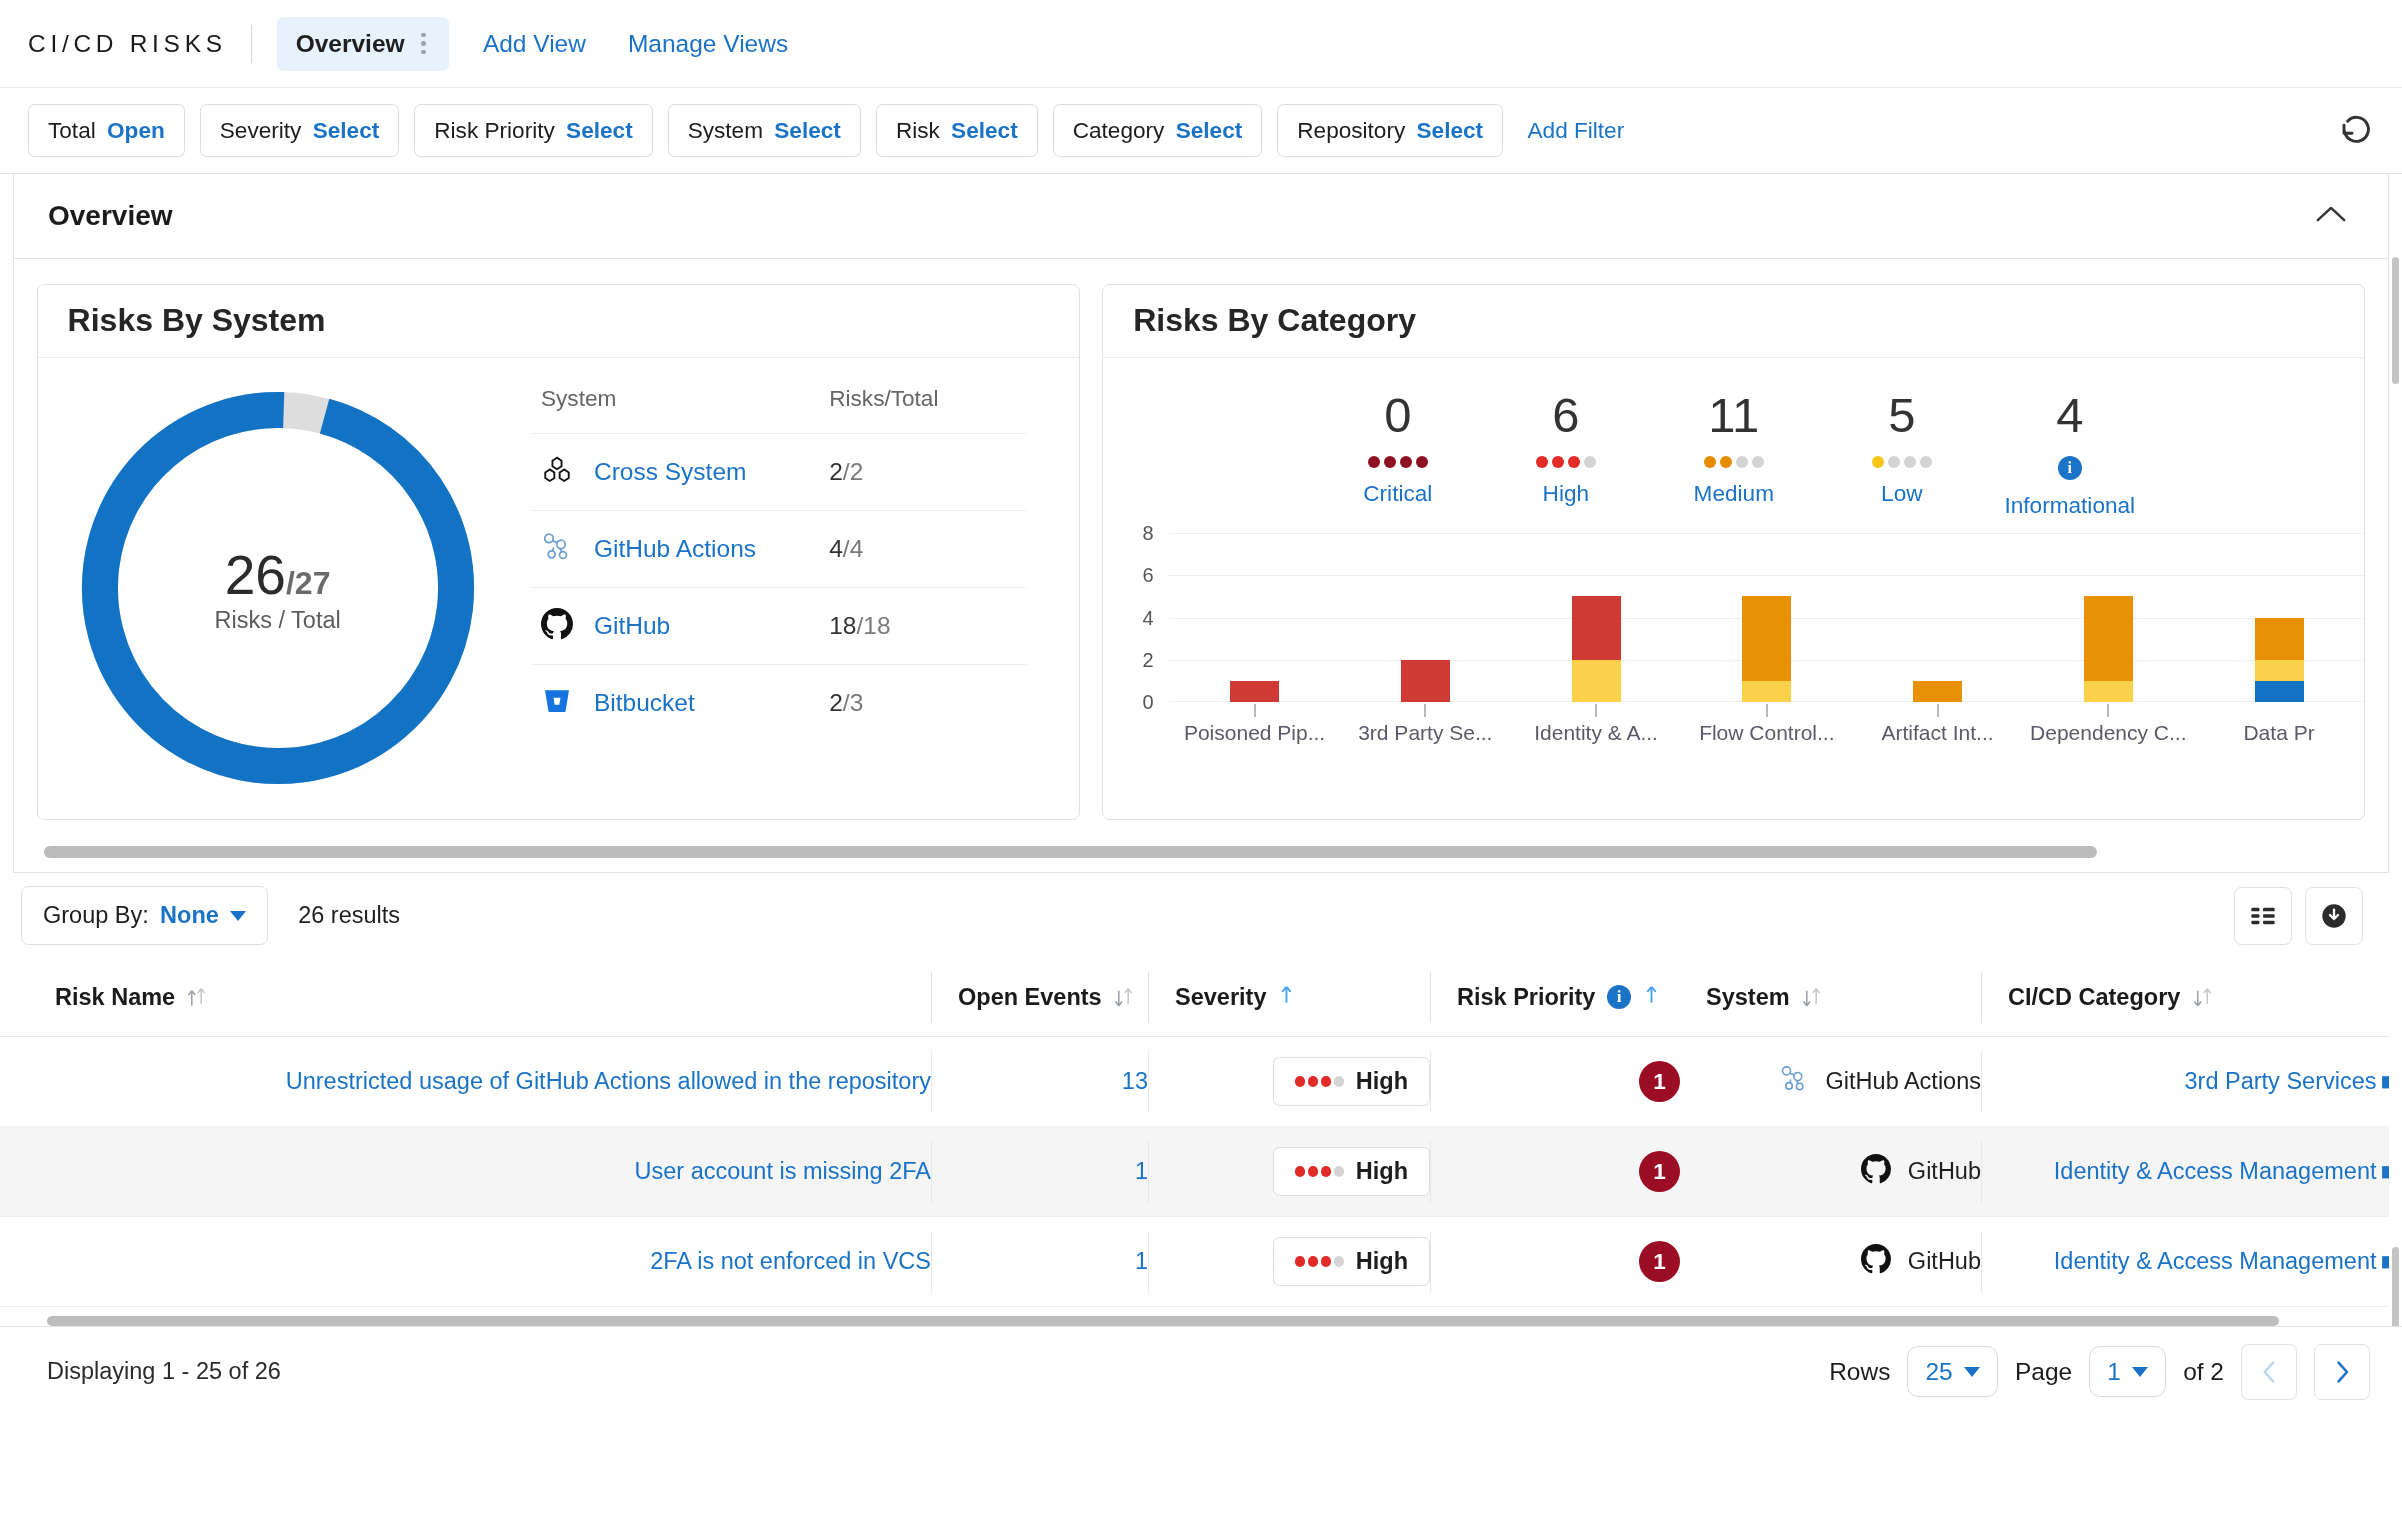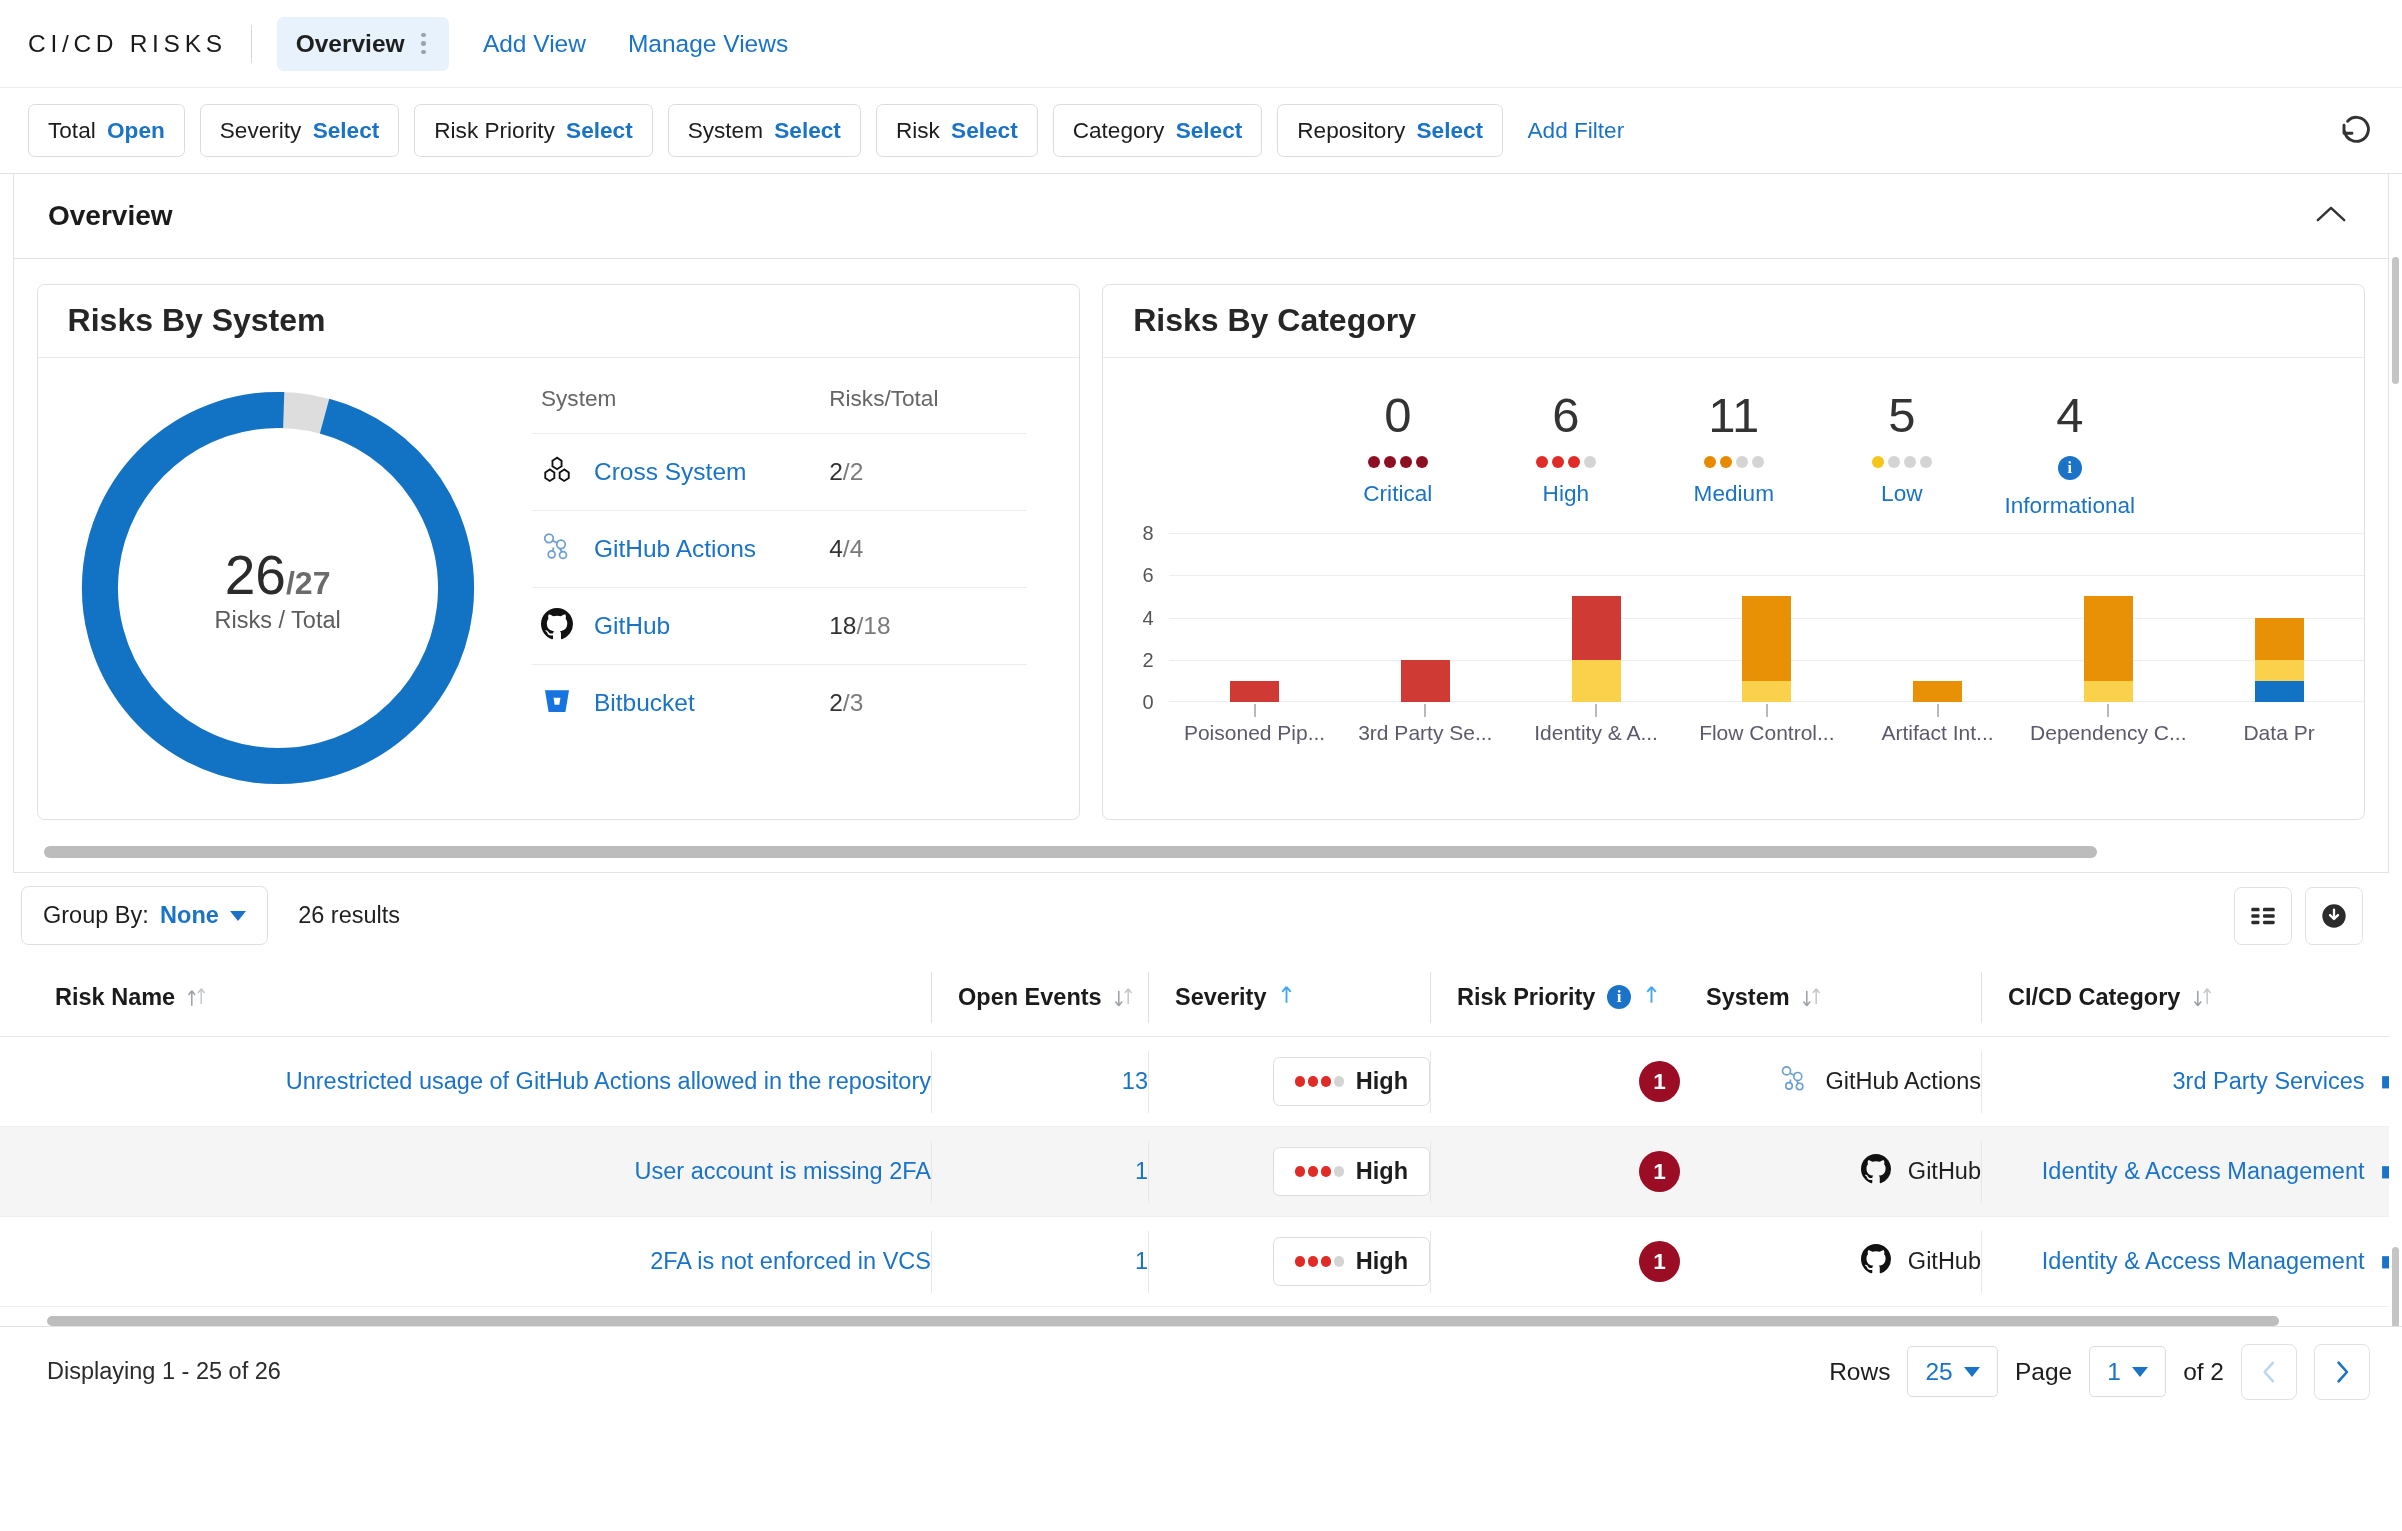--- a/index.html
+++ b/index.html
@@ -179,34 +179,34 @@
     border: 0.9px solid #dcdcdc; border-radius: 6.6px; padding: 10.4px 21px; background: #fff;
   }
   .sev-pill .pd { display: flex; gap: 2.8px; }
   .sev-pill .pd span { width: 10.4px; height: 10.4px; border-radius: 50%; display: block; }
   .sev-pill .pl { font-size: 23.5px; font-weight: 700; color: #1d1d1d; }
   .prio-badge {
     width: 41px; height: 41px; border-radius: 50%; background: #9b0d24; color: #fff;
     display: flex; align-items: center; justify-content: center; font-size: 22.6px; font-weight: 600;
   }
   .sys-cell { display: flex; align-items: center; gap: 17px; font-size: 23.5px; color: #1f1f1f; }
-  .cat-cell { display: flex; align-items: center; gap: 13px; }
+  .cat-cell { display: flex; align-items: center; gap: 1px; }
   .cat-cell a { font-size: 23.5px; color: #1a73c7; text-decoration: none; cursor: pointer; }
 
   
   .footer {
     flex: 0 0 90px; height: 90px; display: flex; align-items: center;
     padding: 0 32px 0 47px; border-top: 0.9px solid #e3e3e3; background: #fff; position: relative;
   }
   .footer .disp { font-size: 23.5px; color: #2b2b2b; }
   .pager { margin-left: auto; display: flex; align-items: center; gap: 17px; }
   .pager .plabel { font-size: 24.5px; color: #1d1d1d; }
   .select-box {
     display: flex; align-items: center; gap: 11.3px; border: 0.9px solid #dcdcdc;
-    border-radius: 5px; padding: 10.4px 17px; cursor: pointer; background: #fff;
+    border-radius: 11px; padding: 10.4px 17px; cursor: pointer; background: #fff;
   }
   .select-box .sv { font-size: 24.5px; color: #1a73c7; }
   .nav-btn {
     width: 56px; height: 56px; border: 0.9px solid #e0e0e0; border-radius: 7.5px; background: #fff;
     display: flex; align-items: center; justify-content: center; cursor: pointer;
   }
   .h-foot-scroll { position: absolute; left: 47px; right: 32px; top: -11.3px; height: 10.4px; }
   .h-foot-scroll .thumb { position: absolute; left: 0; top: 0; height: 10.4px; width: 2232px; background: #bdbdbd; border-radius: 5.6px; }
   .caret-down { width: 0; height: 0; border-left: 8.5px solid transparent; border-right: 8.5px solid transparent; border-top: 10.4px solid #1a73c7; }
   .sortdual { display: inline-flex; align-items: center; }

